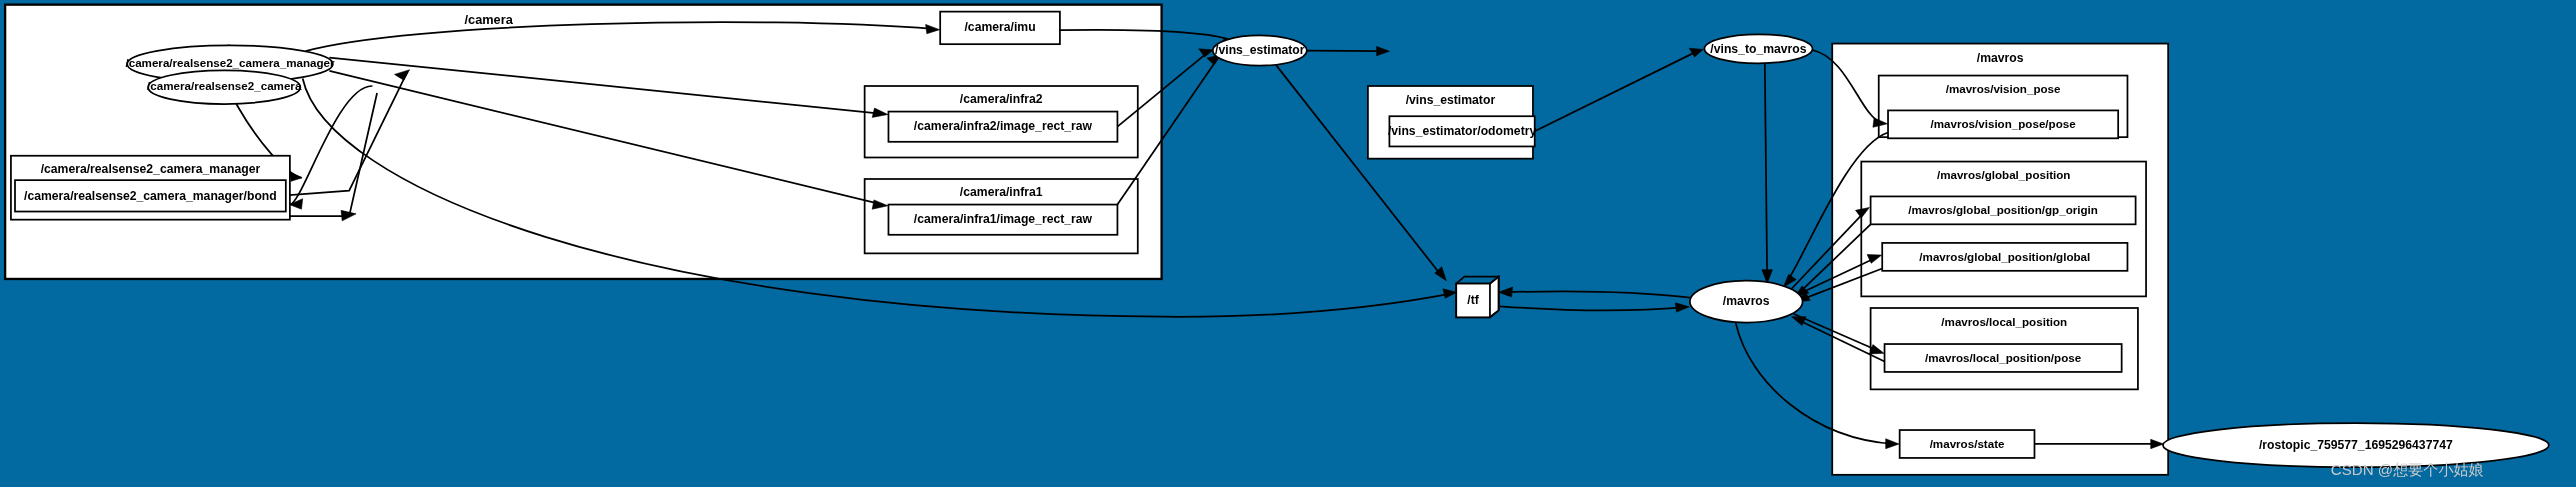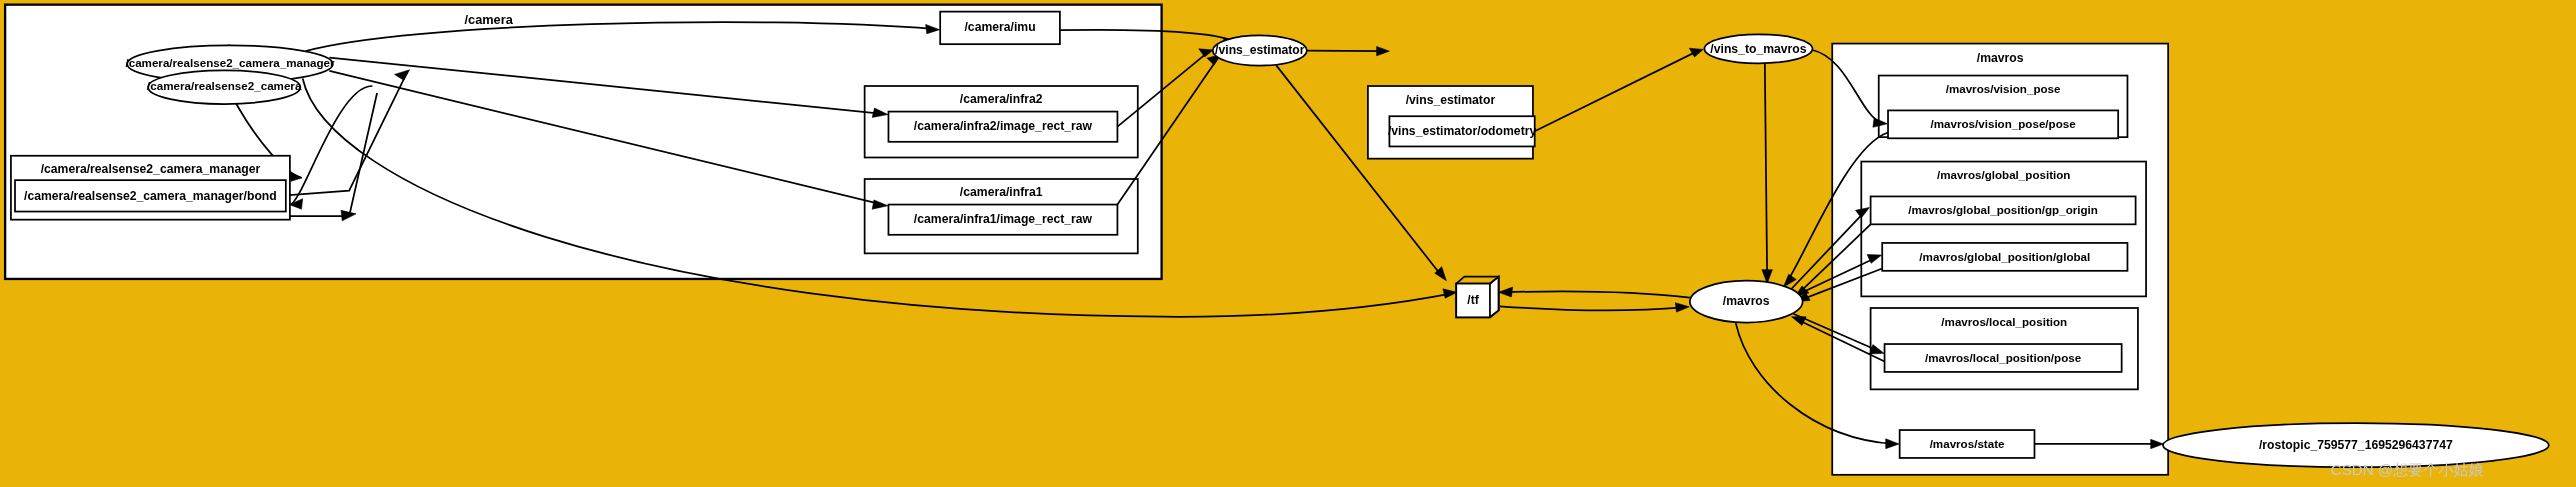--- a/index.html
+++ b/index.html
@@ -1,17 +1,17 @@
 <!DOCTYPE html>
 <html style="font-size:9.3px"><head>
 <meta charset="utf-8">
 <style>
   html,body{margin:0;padding:0;background:#ffffff;}
   body{font-family:"Liberation Sans", sans-serif;}
-  #stage{position:relative;width:2576px;height:487px;background:#eab308;overflow:hidden;}
+  #stage{position:relative;width:2576px;height:487px;background:#0369a1;overflow:hidden;}
   svg#graph{position:absolute;left:0;top:0;width:2576px;height:487px;}
   .cluster-rect{fill:#ffffff;stroke:#000000;stroke-width:4;}
   .cluster-rect.thin{stroke-width:3;}
   .node-rect{fill:#ffffff;stroke:#000000;stroke-width:3;}
   .node-ellipse{fill:#ffffff;stroke:#000000;stroke-width:3;}
   .edge{fill:none;stroke:#000000;stroke-width:3;}
   .arrow{fill:#000000;stroke:#000000;stroke-width:1;}
   text{font-family:"Liberation Sans", sans-serif;fill:#000000;font-weight:bold;}
   .lbl{text-anchor:middle;dominant-baseline:middle;}
   .watermark{font-family:"Liberation Sans", sans-serif;fill:#c9c9c9;font-weight:normal;font-size:26px;text-anchor:start;}

